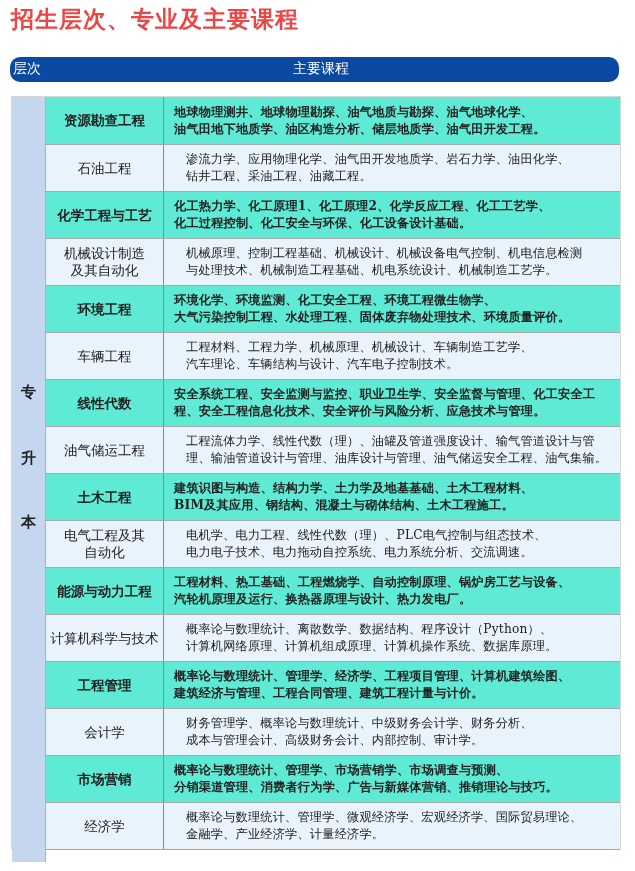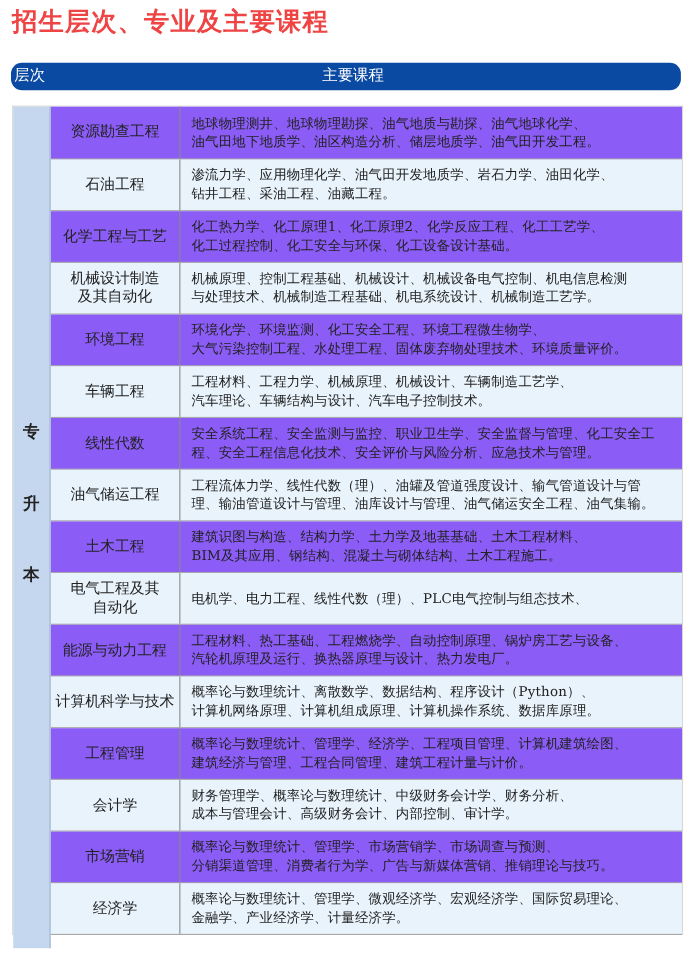--- a/index.html
+++ b/index.html
@@ -76,22 +76,22 @@
     .rows {
       margin-left: 34px;
     }
     .row {
       display: flex;
       height: 47px;
       border-bottom: 1px solid #a8a8a8;
       box-sizing: border-box;
     }
     .row.first { height: 48px; }
-    .row.alt { background: #e8f3fc; }
-    .row.plain { background: #8b5cf6; }
+    .row.alt { background: #e8f3fc; gap: 12px; }
+    .row.plain { background: #5eead4; font-weight: bold; }
     .major {
       width: 118px;
       flex: 0 0 118px;
       border-right: 1px solid #8a8a8a;
       display: flex;
       align-items: center;
       justify-content: center;
       text-align: center;
       font-size: 13.5px;
       line-height: 17px;
@@ -253,20 +253,21 @@
       <div class="row alt">
         <div class="major">
           <div>
             <div>电气工程及其</div>
             <div>自动化</div>
           </div>
         </div>
         <div class="courses">
           <div>
             <div>电机学、电力工程、线性代数（理）、PLC电气控制与组态技术、</div>
+            <div>电力电子技术、电力拖动自控系统、电力系统分析、交流调速。</div>
           </div>
         </div>
       </div>
       <div class="row plain">
         <div class="major">
           <div>
             <div>能源与动力工程</div>
           </div>
         </div>
         <div class="courses">

